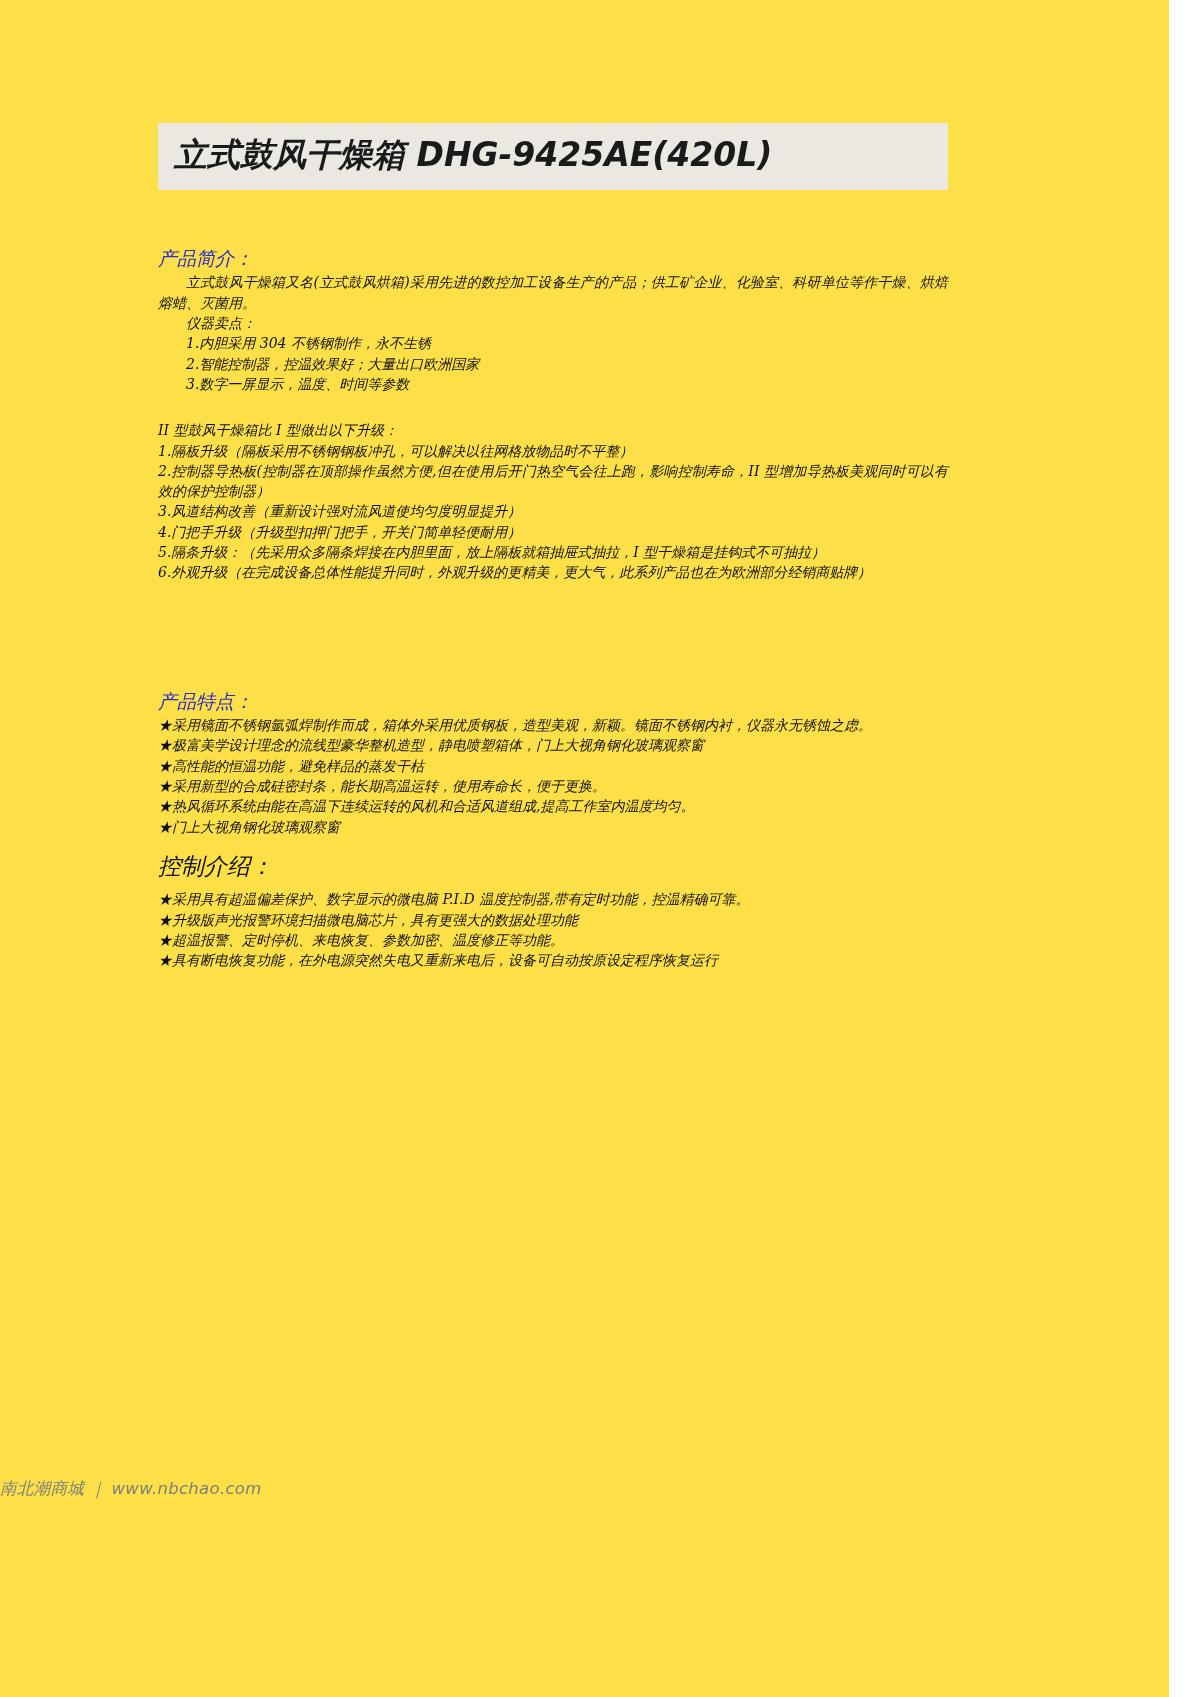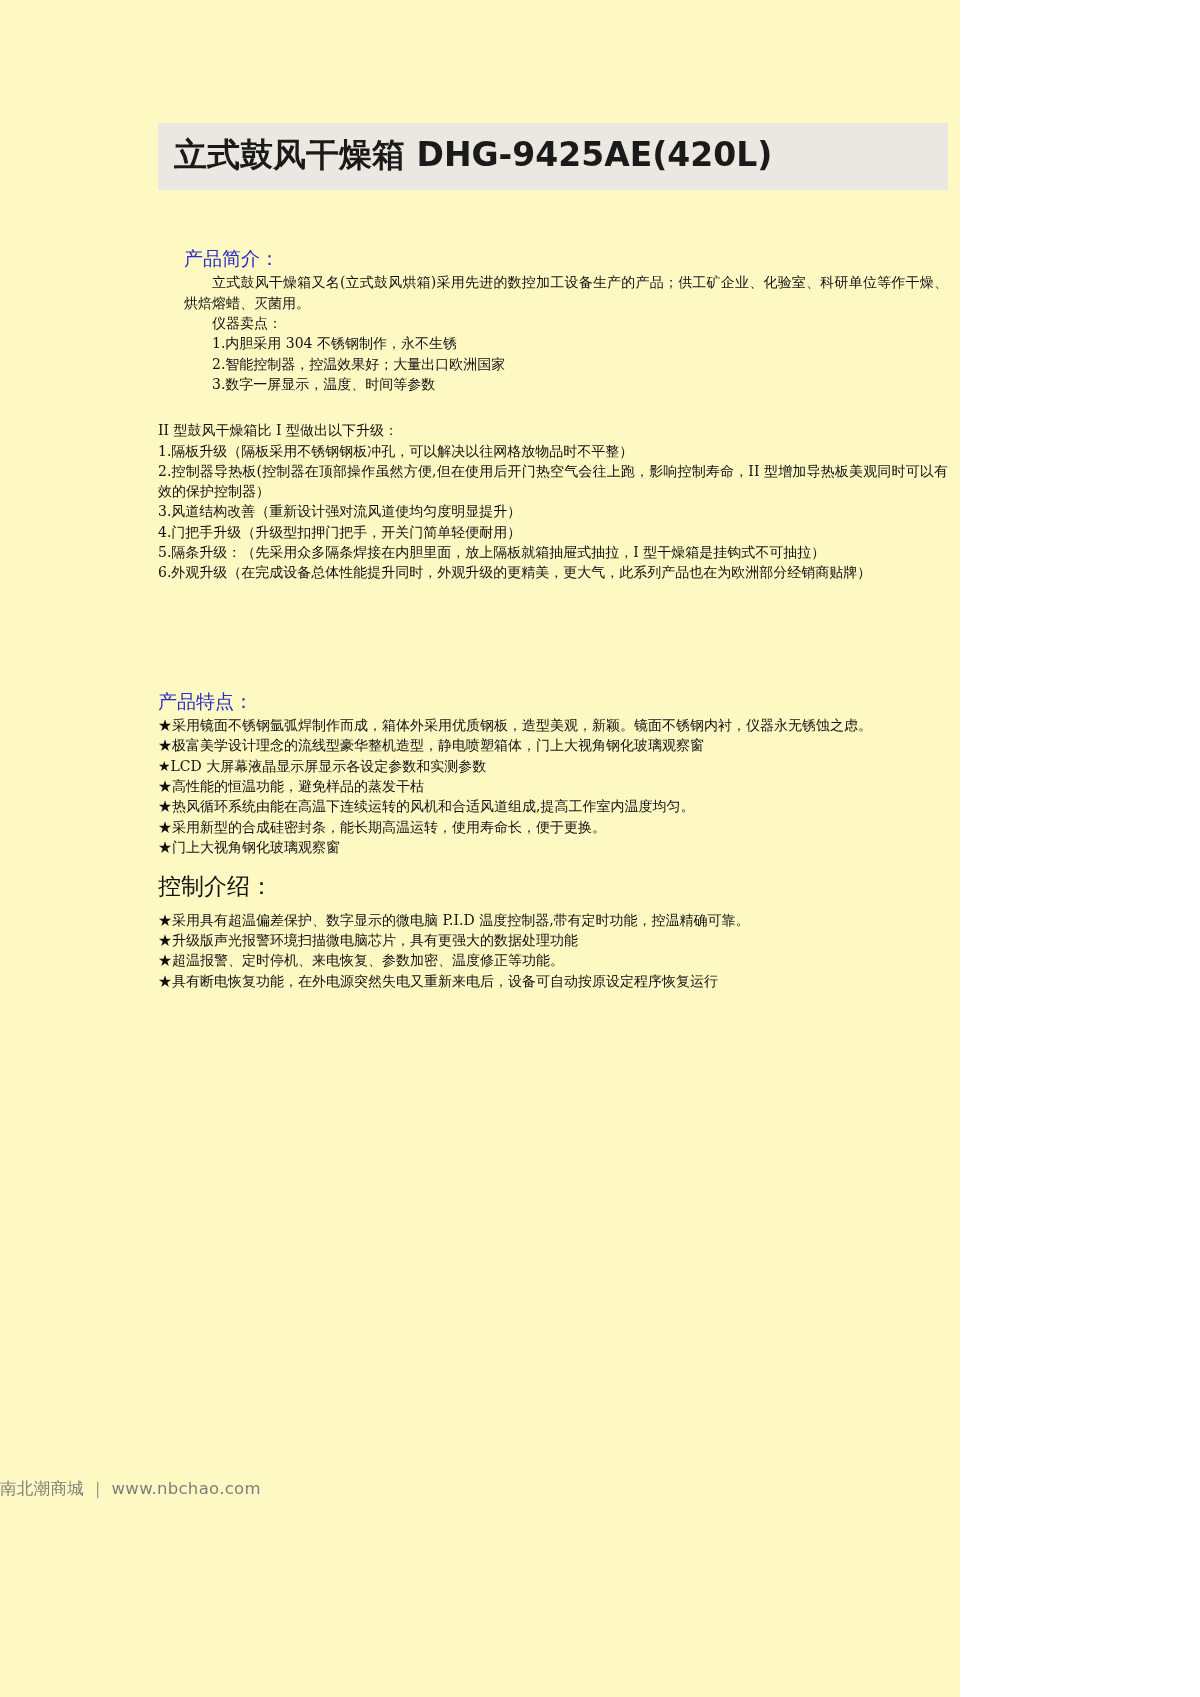--- a/index.html
+++ b/index.html
@@ -10,24 +10,25 @@
   body {
     width: 1200px;
     height: 1697px;
     font-family: "DejaVu Serif", "Liberation Serif", serif;
     color: #000000;
     position: relative;
     overflow: hidden;
   }
   .page {
     position: relative;
-    width: 960px;
+    width: 1169px;
     height: 1697px;
-    background: #fef9c3;
+    background: #fde047;
     box-sizing: border-box;
+    font-style: italic;
   }
   .content {
     position: absolute;
     left: 158px;
     top: 0;
     width: 790px;
   }
 
   
   .title-band {
@@ -75,21 +76,21 @@
     word-break: break-all;
   }
   p.para.indent {
     text-indent: 2em;
   }
   .spacer-xs { height: 6px; }
   .spacer-s  { height: 12px; }
   .spacer-m  { height: 26px; }
   .spacer-xl { height: 104px; }
 
-  .blk-intro { margin-top: 28px; margin-left: 26px; }
+  .blk-intro { margin-top: 28px; }
 
   
   .footer {
     position: absolute;
     left: 0;
     top: 1478px;
     width: 1200px;
     text-align: left;
     font-family: "DejaVu Sans", "Liberation Sans", sans-serif;
     font-size: 16.5px;
@@ -127,24 +128,23 @@
       <p class="para">4.门把手升级（升级型扣押门把手，开关门简单轻便耐用）</p>
       <p class="para">5.隔条升级：（先采用众多隔条焊接在内胆里面，放上隔板就箱抽屉式抽拉，I 型干燥箱是挂钩式不可抽拉）</p>
       <p class="para">6.外观升级（在完成设备总体性能提升同时，外观升级的更精美，更大气，此系列产品也在为欧洲部分经销商贴牌）</p>
     </div>
 
     <div class="spacer-xl"></div>
     <div class="section">
       <div class="heading-blue">产品特点：</div>
       <p class="para">★采用镜面不锈钢氩弧焊制作而成，箱体外采用优质钢板，造型美观，新颖。镜面不锈钢内衬，仪器永无锈蚀之虑。</p>
       <p class="para">★极富美学设计理念的流线型豪华整机造型，静电喷塑箱体，门上大视角钢化玻璃观察窗</p>
-      <p class="para">★LCD 大屏幕液晶显示屏显示各设定参数和实测参数</p>
       <p class="para">★高性能的恒温功能，避免样品的蒸发干枯</p>
+      <p class="para">★采用新型的合成硅密封条，能长期高温运转，使用寿命长，便于更换。</p>
       <p class="para">★热风循环系统由能在高温下连续运转的风机和合适风道组成,提高工作室内温度均匀。</p>
-      <p class="para">★采用新型的合成硅密封条，能长期高温运转，使用寿命长，便于更换。</p>
       <p class="para">★门上大视角钢化玻璃观察窗</p>
     </div>
 
     <div class="spacer-s"></div>
     <div class="section">
       <div class="heading-black">控制介绍：</div>
       <div class="spacer-xs"></div>
       <p class="para">★采用具有超温偏差保护、数字显示的微电脑 P.I.D 温度控制器,带有定时功能，控温精确可靠。</p>
       <p class="para">★升级版声光报警环境扫描微电脑芯片，具有更强大的数据处理功能</p>
       <p class="para">★超温报警、定时停机、来电恢复、参数加密、温度修正等功能。</p>

